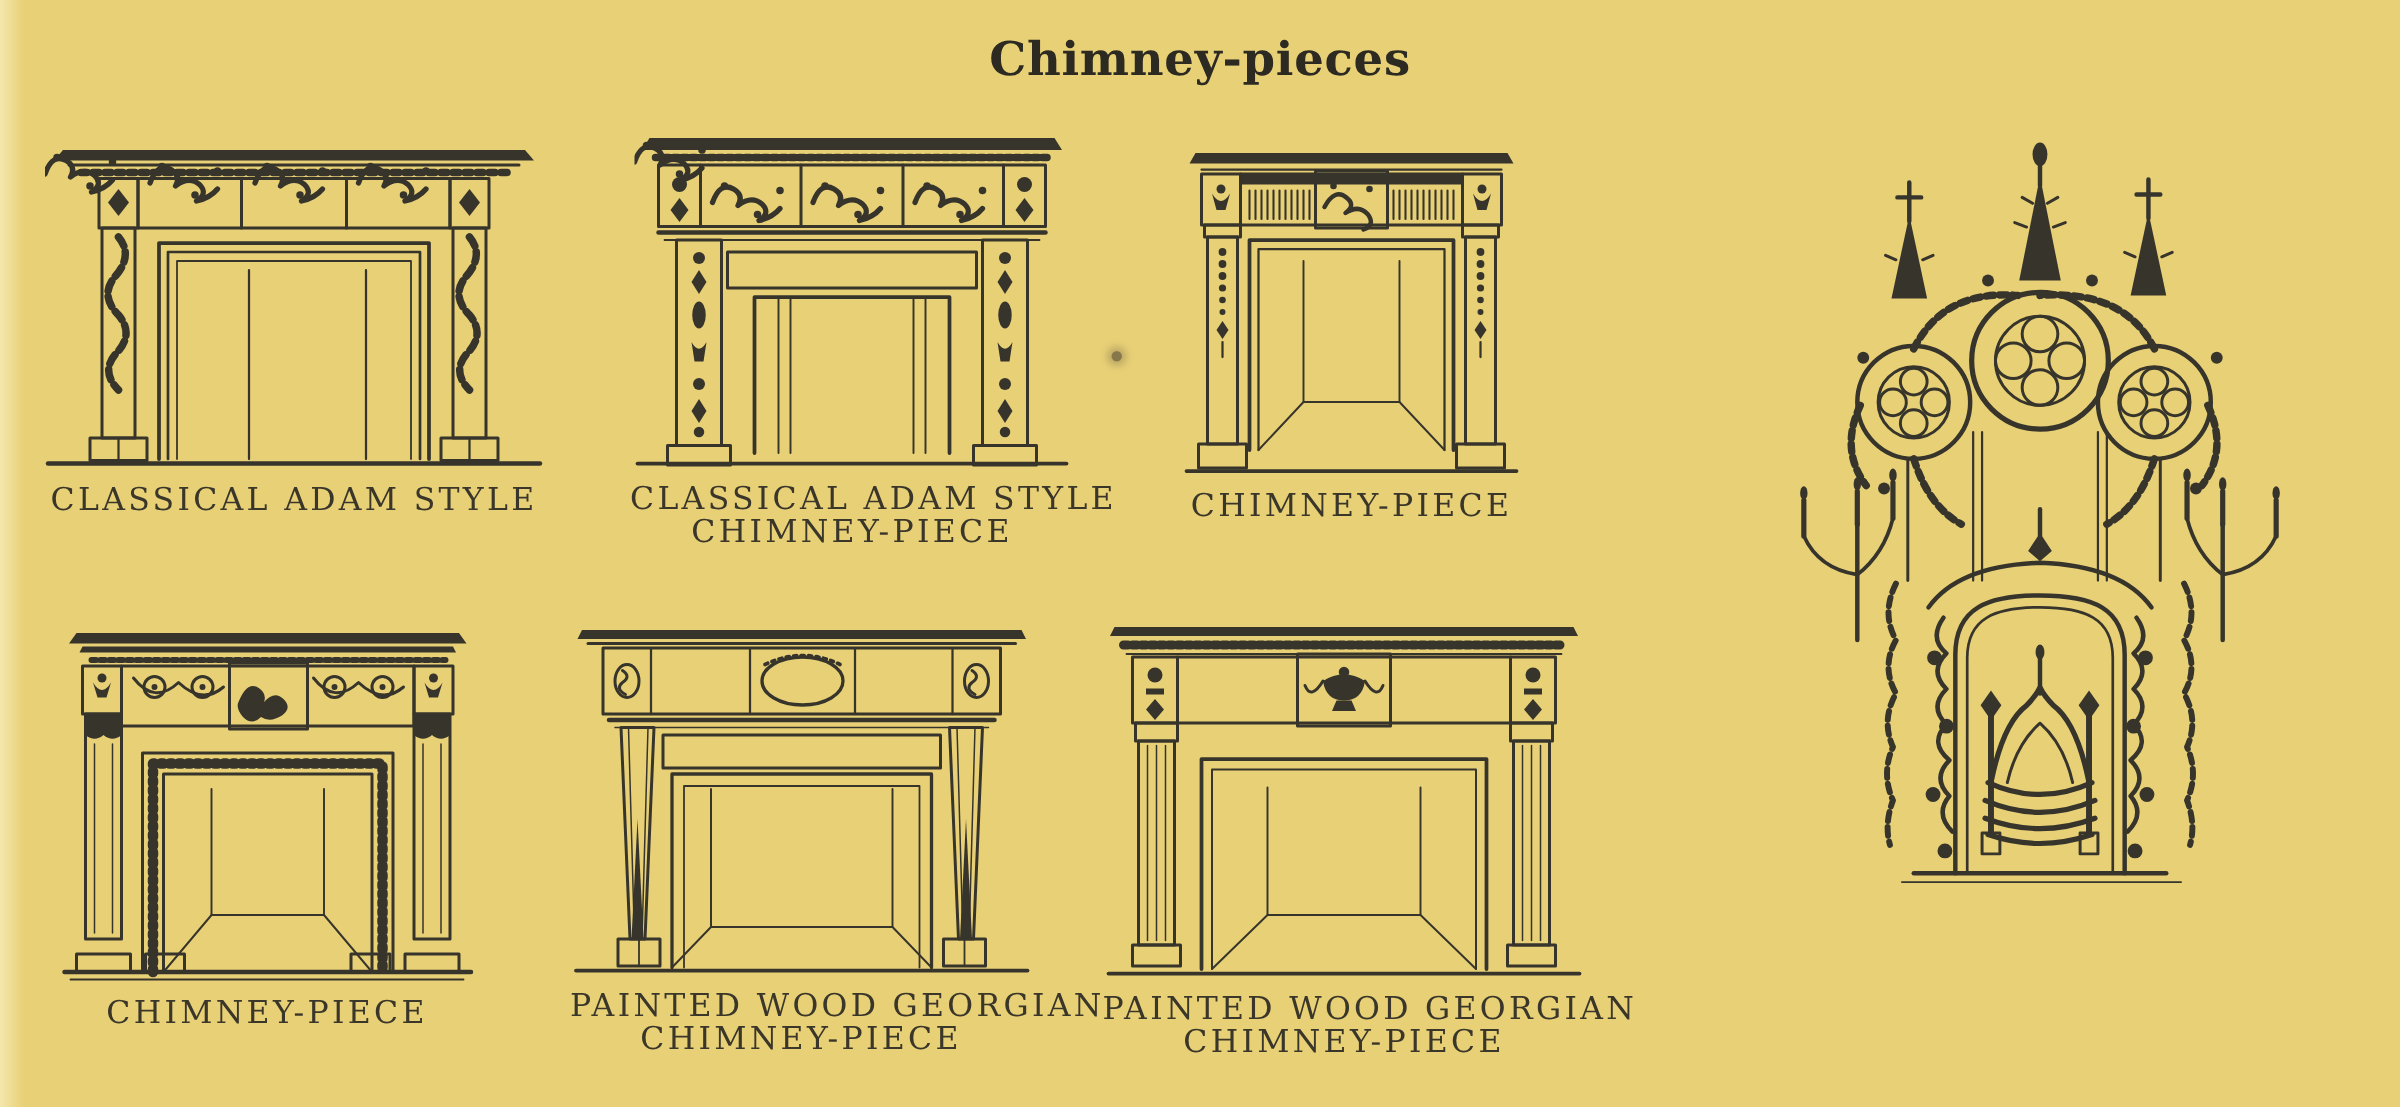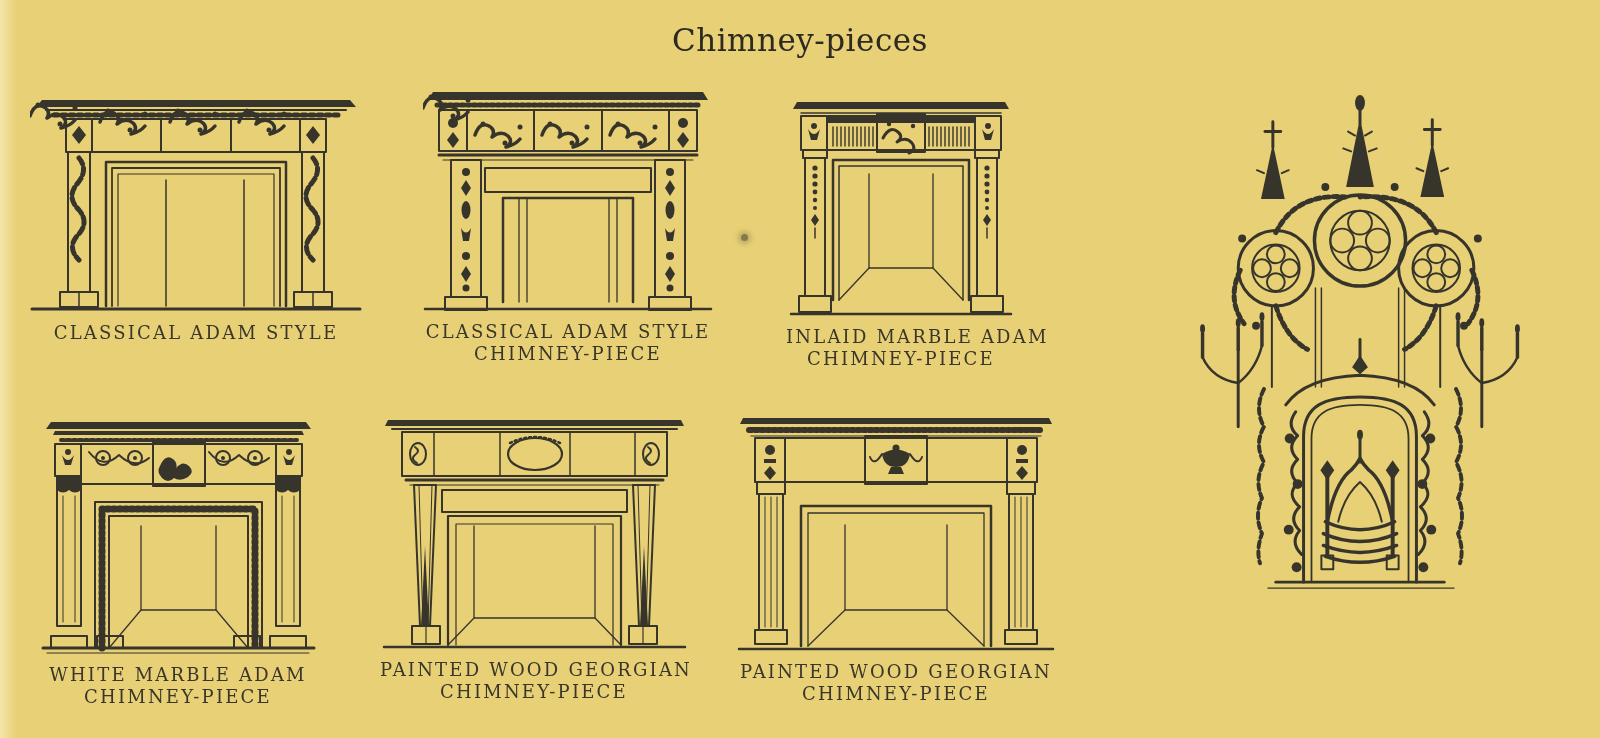--- a/index.html
+++ b/index.html
@@ -17,31 +17,31 @@
     overflow:hidden;
   }
   .edge-light{
     position:absolute;left:0;top:0;bottom:0;width:16px;
     background:linear-gradient(90deg, rgba(255,250,216,.55), rgba(255,250,216,0));
     pointer-events:none;
   }
   .page-title{
     position:absolute;top:22px;left:0;width:1600px;
     text-align:center;
-    font-size:31px;font-weight:normal;color:var(--title-ink);
+    font-size:31px;font-weight:bold;color:var(--title-ink);
     letter-spacing:.5px;
   }
   figure{
     position:absolute;margin:0;padding:0;
   }
   figure svg{display:block;margin:0 auto;}
   .caption{
     margin-top:8px;
     text-align:center;
-    font-size:18px;line-height:22px;
+    font-size:21px;line-height:22px;
     letter-spacing:2.2px;
     color:var(--caption-ink);
     white-space:nowrap;
   }
   .art path,.art rect,.art circle,.art ellipse,.art line{
     stroke:var(--ink);fill:none;stroke-linecap:round;stroke-linejoin:round;
   }
   .art .f{fill:var(--ink);stroke:none;}
   .smudge{
     position:absolute;left:741px;top:234px;width:7px;height:7px;
@@ -201,21 +201,20 @@
           <path d="M198 132 V142" stroke-width="1.5"></path>
       </g>
       <path d="M44 204 V64 H180 V204" stroke-width="2.5"></path>
       <path d="M50 204 V70 H174 V204" stroke-width="1.5"></path>
       <path d="M80 78 V172 M144 78 V172 M80 172 H144" stroke-width="1.3"></path>
       <path d="M50 204 L80 172 M174 204 L144 172" stroke-width="1.3"></path>
       <rect x="10" y="200" width="32" height="16" stroke-width="2"></rect>
       <rect x="182" y="200" width="32" height="16" stroke-width="2"></rect>
     </svg>
     <figcaption class="caption">
-      <div>INLAID MARBLE ADAM</div>
       <div>CHIMNEY-PIECE</div>
     </figcaption>
   </figure>
 
   <figure style="left:40px;top:414px;width:276px;">
     <svg class="art" width="275" height="242" viewBox="0 0 275 242">
       <path d="M2 234 H273" stroke-width="3"></path>
       <path d="M6 239 H268" stroke-width="1.2"></path>
       <path class="f" d="M10 8 H265 L270 15 H5 Z"></path>
       <path class="f" d="M14 17 H261 L263 21 H12 Z"></path>
@@ -249,21 +248,20 @@
       <rect x="229" y="222" width="36" height="12" stroke-width="2"></rect>
       <path d="M54 234 V88 H221 V234" stroke-width="2"></path>
       <path d="M61 234 V95 H214 V234" stroke-width="7" stroke-dasharray="2 4" stroke-linecap="butt"></path>
       <path d="M68 234 V102 H207 V234" stroke-width="2"></path>
       <path d="M100 112 V196 M175 112 V196 M100 196 H175" stroke-width="1.3"></path>
       <path d="M68 234 L100 196 M207 234 L175 196" stroke-width="1.3"></path>
       <rect x="56" y="222" width="26" height="12" stroke-width="2"></rect>
       <rect x="193" y="222" width="26" height="12" stroke-width="2"></rect>
     </svg>
     <figcaption class="caption">
-      <div>WHITE MARBLE ADAM</div>
       <div>CHIMNEY-PIECE</div>
     </figcaption>
   </figure>
 
   <figure style="left:380px;top:414px;width:308px;">
     <svg class="art" width="305" height="237" viewBox="0 0 305 237">
       <path d="M2 233 H303" stroke-width="2.5"></path>
       <path class="f" d="M6 6 H299 L302 12 H3 Z"></path>
       <path d="M10 15 H295" stroke-width="2"></path>
       <path d="M20 18 H285 M20 18 V62 M285 18 V62 M20 62 H285" stroke-width="2"></path>

